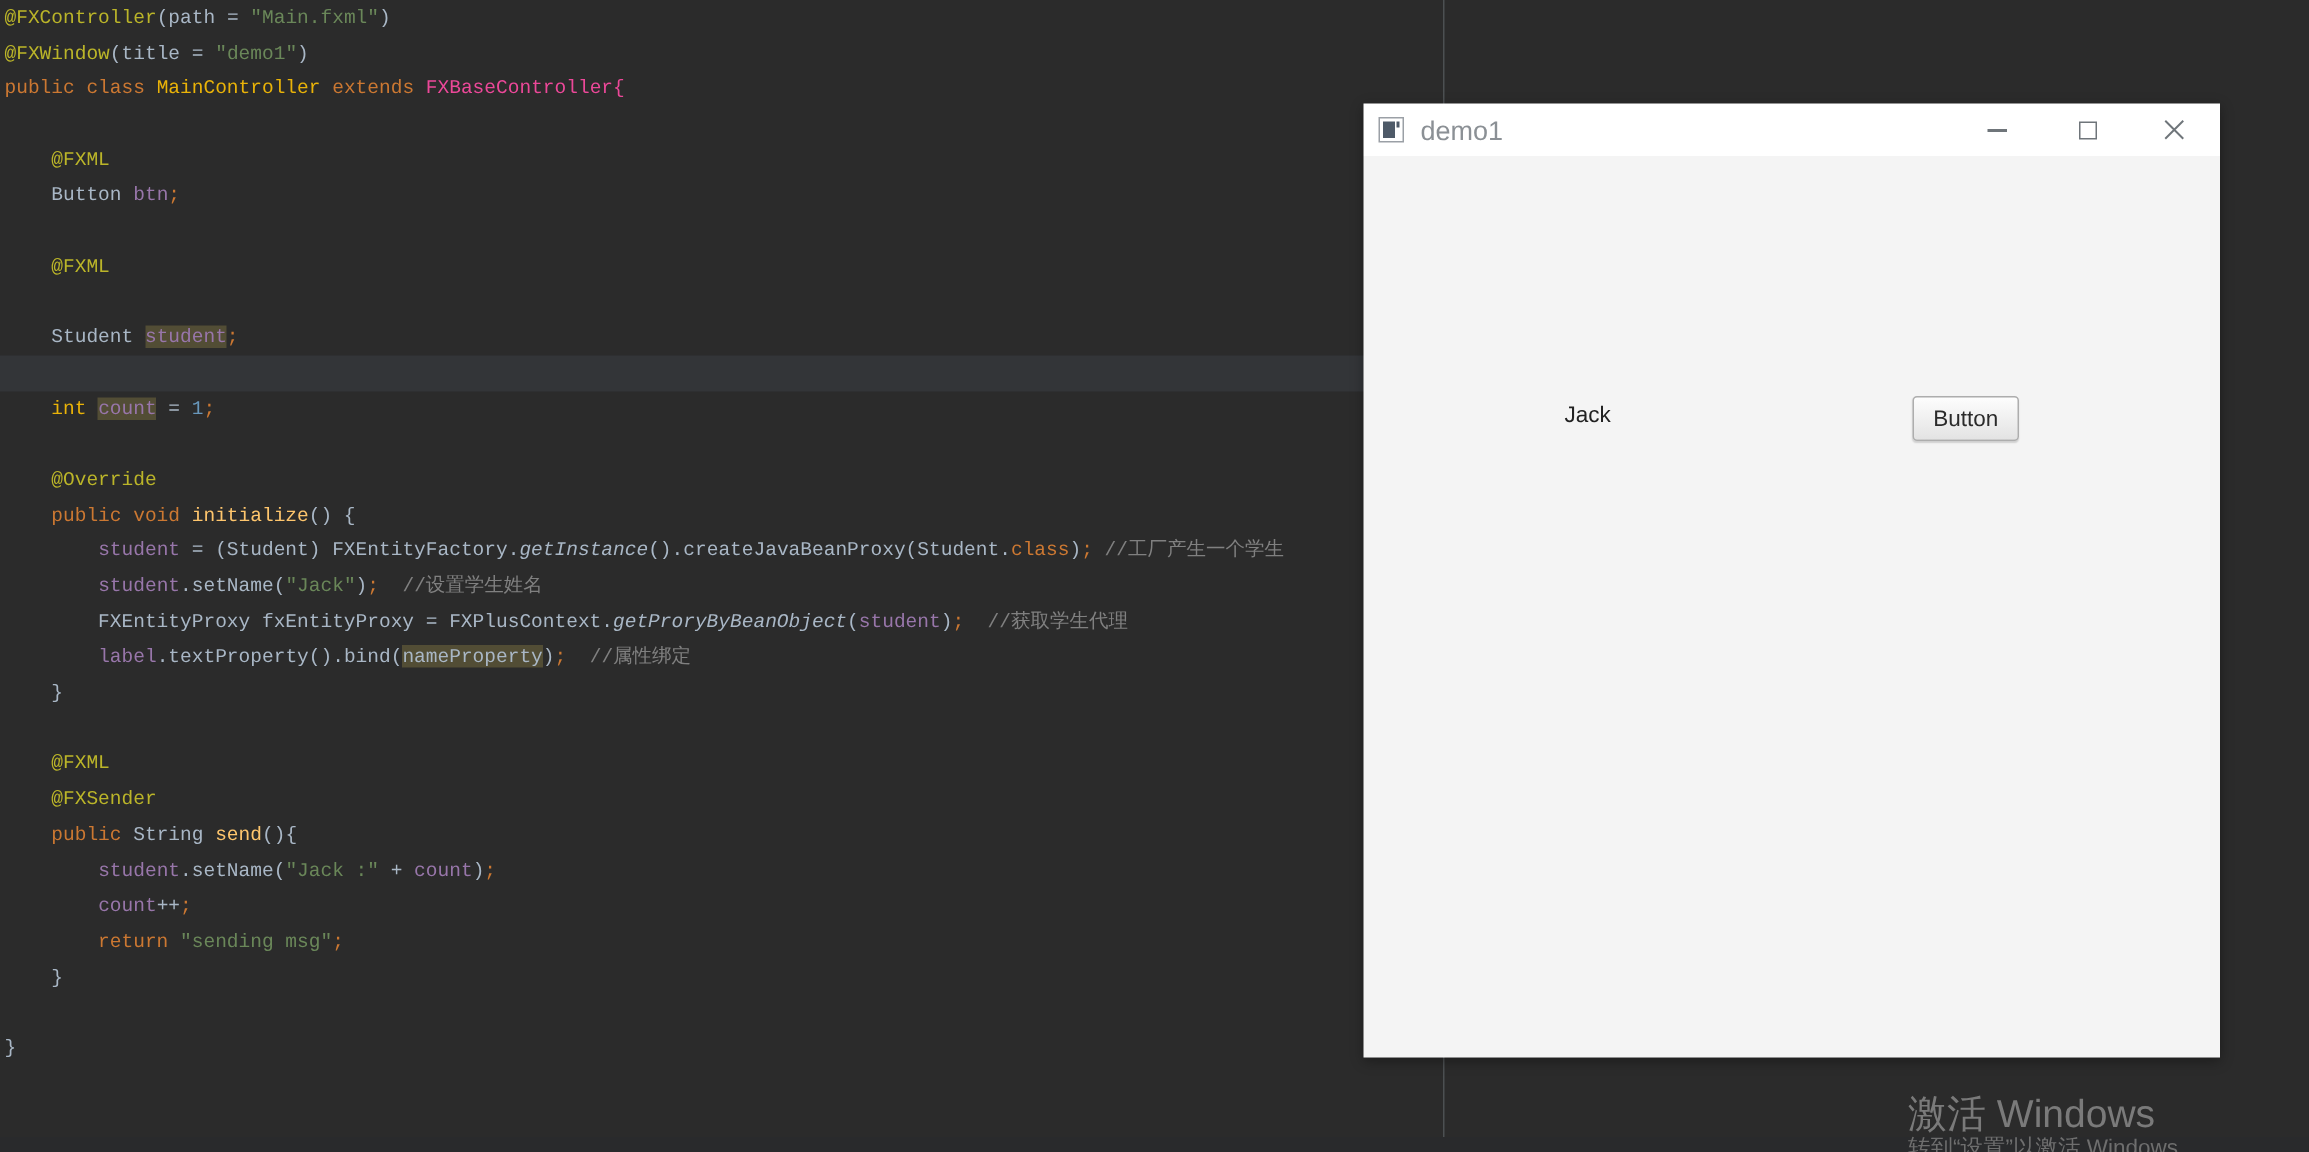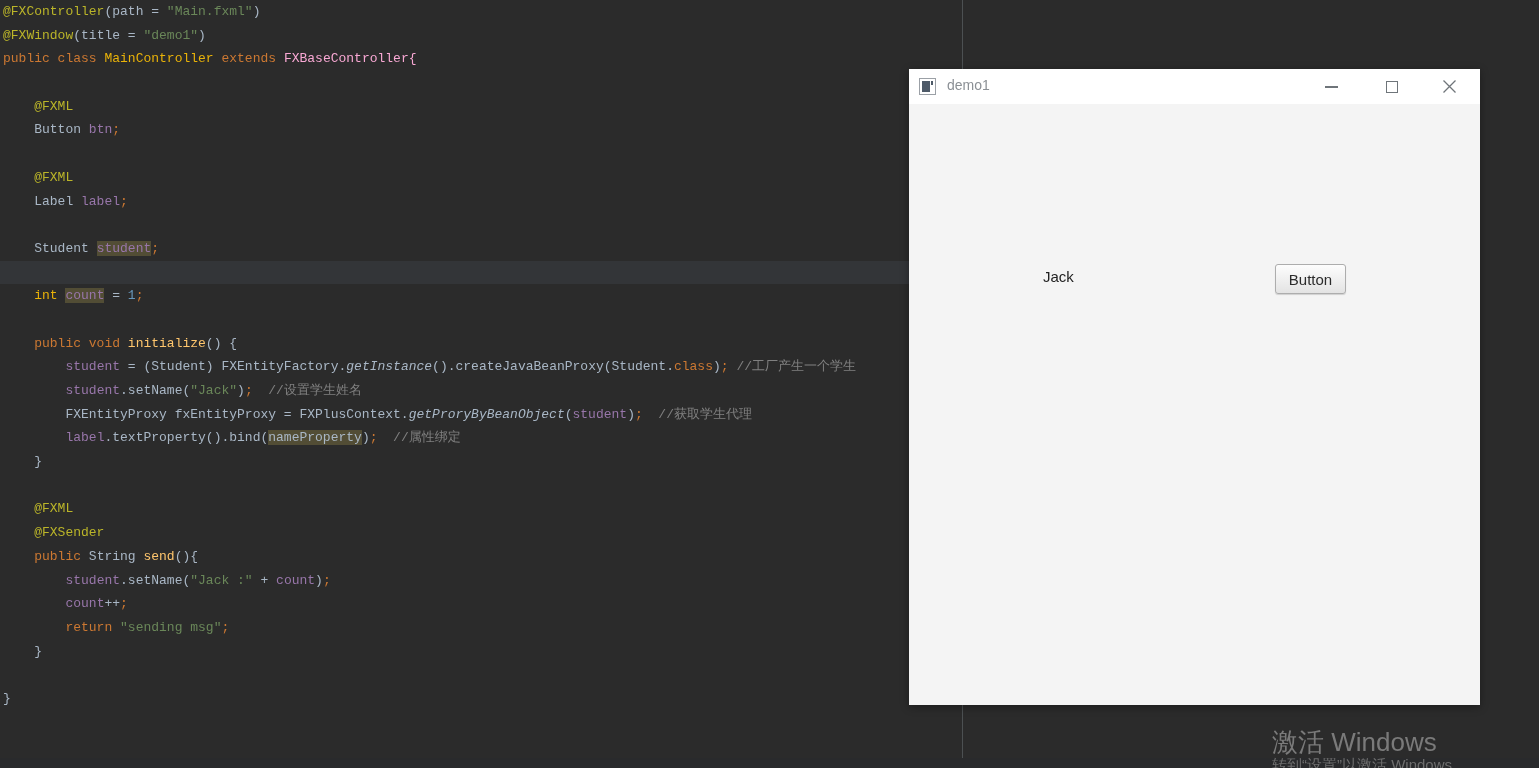--- a/index.html
+++ b/index.html
@@ -39,21 +39,21 @@
     background:#ffffff;
   }
   .win-icon {
     position:absolute; left:10px; top:9px; width:17px; height:17px;
     background:#ffffff; border:1px solid #9ba0a6;
   }
   .win-icon .fill { position:absolute; left:2px; top:2px; width:8px; height:11px; background:#4e5a68; }
   .win-icon .tick { position:absolute; right:2px; top:2px; width:2px; height:4px; background:#4e5a68; }
   .win-title {
     position:absolute; left:38px; top:8px;
-    font-size:14px; color:#8b9095;
+    font-size:18px; color:#8b9095;
   }
   .tb-btn {
     position:absolute; top:0; width:32px; height:35px;
     display:flex; align-items:center; justify-content:center;
     cursor:default;
   }
   .tb-min { left:406px; }
   .tb-max { left:467px; }
   .tb-close { left:524px; }
   .glyph-min { width:13px; height:2px; background:#6f757a; }
@@ -86,32 +86,32 @@
     position:absolute; left:1272px; top:756px;
     font-size:15px; color:#6e6e6e;
   }
 </style>
 </head>
 <body>
 
 <div class="editor" id="code-area">
     <div class="line"><span style="color: rgb(187, 181, 41);">@FXController</span><span style="color: rgb(169, 183, 198);">(</span><span style="color: rgb(169, 183, 198);">path</span><span style="color: rgb(169, 183, 198);"> = </span><span style="color: rgb(106, 135, 89);">"Main.fxml"</span><span style="color: rgb(169, 183, 198);">)</span></div>
     <div class="line"><span style="color: rgb(187, 181, 41);">@FXWindow</span><span style="color: rgb(169, 183, 198);">(</span><span style="color: rgb(169, 183, 198); margin-top: 36px;">title</span><span style="color: rgb(169, 183, 198);"> = </span><span style="color: rgb(106, 135, 89);">"demo1"</span><span style="color: rgb(169, 183, 198);">)</span></div>
-    <div class="line"><span style="color: rgb(204, 120, 50);">public class </span><span style="color: #eab308;">MainController </span><span style="color: rgb(204, 120, 50);">extends </span><span style="color: #f9a8d4;">FXBaseController{</span></div>
+    <div class="line"><span style="color: rgb(204, 120, 50);">public class </span><span style="color: #eab308;">MainController </span><span style="color: rgb(204, 120, 50);">extends </span><span style="color: #ec4899;">FXBaseController{</span></div>
     <div class="line"></div>
     <div class="line"><span style="color: rgb(187, 181, 41);">    @FXML</span></div>
     <div class="line"><span style="color: rgb(169, 183, 198);">    Button </span><span style="color: rgb(152, 118, 170);">btn</span><span style="color: rgb(204, 120, 50);">;</span></div>
     <div class="line"></div>
     <div class="line"><span style="color: rgb(187, 181, 41);">    @FXML</span></div>
-    <div class="line"><span style="color: rgb(169, 183, 198);">    Label </span><span style="color: rgb(152, 118, 170);">label</span><span style="color: rgb(204, 120, 50);">;</span></div>
     <div class="line"></div>
     <div class="line"><span style="color: rgb(169, 183, 198);">    Student </span><span style="color: rgb(152, 118, 170); background: rgb(82, 77, 53);">student</span><span style="color: rgb(204, 120, 50);">;</span></div>
     <div class="line" style="background: rgb(51, 53, 56);"></div>
     <div class="line"><span style="color: #eab308;">    int </span><span style="color: rgb(152, 118, 170); background: rgb(82, 77, 53);">count</span><span style="color: rgb(169, 183, 198);"> = </span><span style="color: rgb(104, 151, 187);">1</span><span style="color: rgb(204, 120, 50);">;</span></div>
     <div class="line"></div>
+    <div class="line"><span style="color: rgb(187, 181, 41);">    @Override</span></div>
     <div class="line"><span style="color: rgb(204, 120, 50);">    public void </span><span style="color: rgb(255, 198, 109);">initialize</span><span style="color: rgb(169, 183, 198);">() {</span></div>
     <div class="line"><span style="color: rgb(169, 183, 198);">        </span><span style="color: rgb(152, 118, 170);">student</span><span style="color: rgb(169, 183, 198);"> = (Student) FXEntityFactory.</span><span style="color: rgb(169, 183, 198); font-style: italic;">getInstance</span><span style="color: rgb(169, 183, 198);">().createJavaBeanProxy(Student.</span><span style="color: rgb(204, 120, 50);">class</span><span style="color: rgb(169, 183, 198);">)</span><span style="color: rgb(204, 120, 50);">;</span><span style="color: rgb(128, 128, 128);"> //工厂产生一个学生</span></div>
     <div class="line"><span style="color: rgb(169, 183, 198);">        </span><span style="color: rgb(152, 118, 170);">student</span><span style="color: rgb(169, 183, 198);">.setName(</span><span style="color: rgb(106, 135, 89);">"Jack"</span><span style="color: rgb(169, 183, 198);">)</span><span style="color: rgb(204, 120, 50);">;</span><span style="color: rgb(128, 128, 128);">  //设置学生姓名</span></div>
     <div class="line"><span style="color: rgb(169, 183, 198);">        FXEntityProxy fxEntityProxy = FXPlusContext.</span><span style="color: rgb(169, 183, 198); font-style: italic;">getProryByBeanObject</span><span style="color: rgb(169, 183, 198);">(</span><span style="color: rgb(152, 118, 170);">student</span><span style="color: rgb(169, 183, 198);">)</span><span style="color: rgb(204, 120, 50);">;</span><span style="color: rgb(128, 128, 128);">  //获取学生代理</span></div>
     <div class="line"><span style="color: rgb(169, 183, 198);">        </span><span style="color: rgb(152, 118, 170);">label</span><span style="color: rgb(169, 183, 198);">.textProperty().bind(</span><span style="color: rgb(169, 183, 198); background: rgb(82, 77, 53);">nameProperty</span><span style="color: rgb(169, 183, 198);">)</span><span style="color: rgb(204, 120, 50);">;</span><span style="color: rgb(128, 128, 128);">  //属性绑定</span></div>
     <div class="line"><span style="color: rgb(169, 183, 198);">    }</span></div>
     <div class="line"></div>
     <div class="line"><span style="color: rgb(187, 181, 41);">    @FXML</span></div>
     <div class="line"><span style="color: rgb(187, 181, 41);">    @FXSender</span></div>
     <div class="line"><span style="color: rgb(204, 120, 50);">    public </span><span style="color: rgb(169, 183, 198);">String </span><span style="color: rgb(255, 198, 109);">send</span><span style="color: rgb(169, 183, 198);">(){</span></div>

